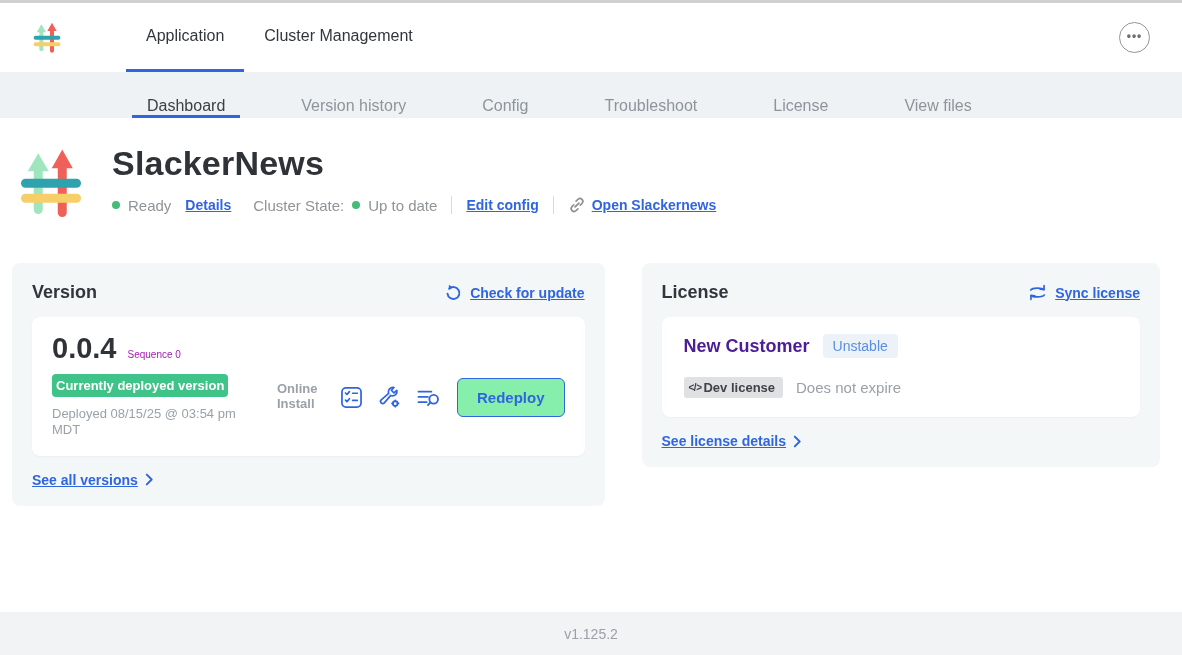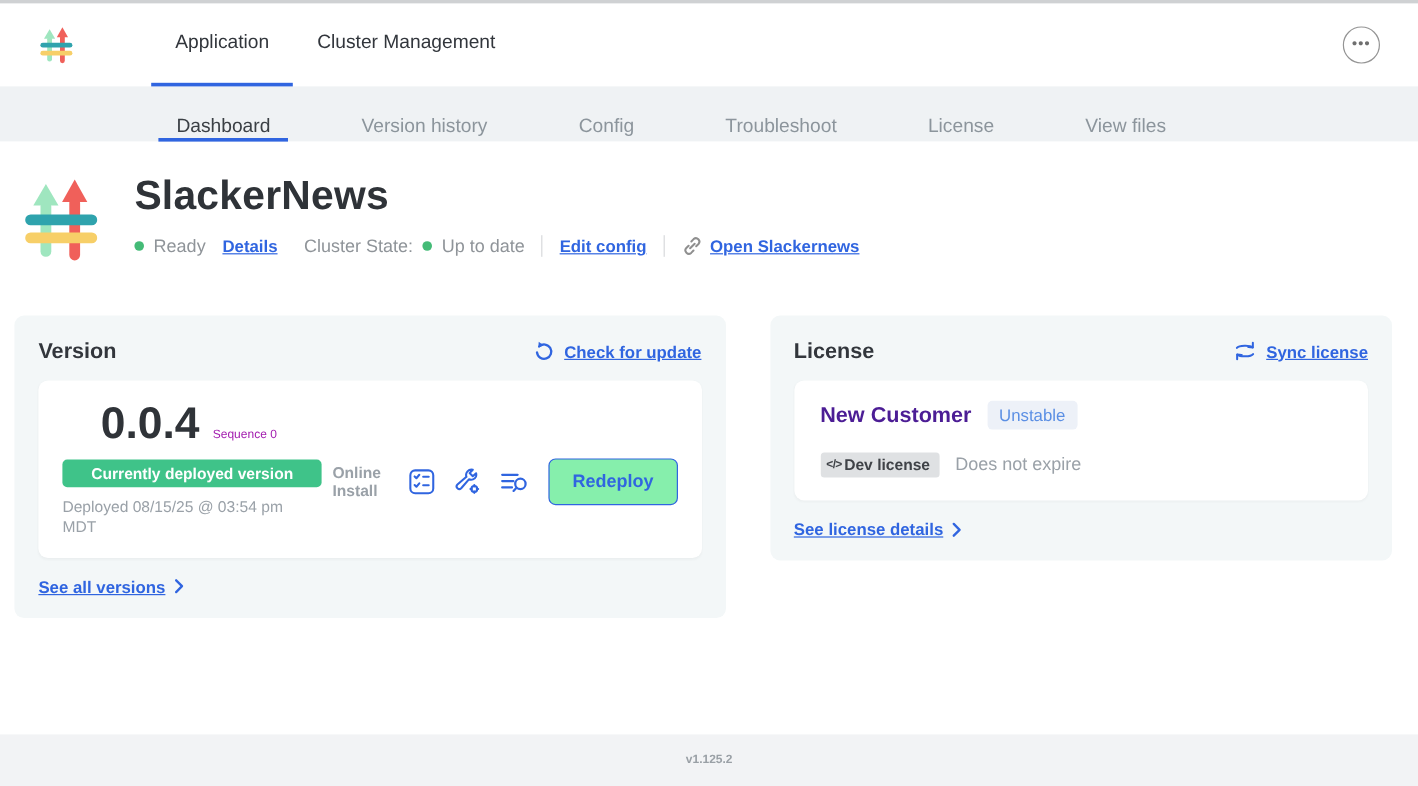--- a/index.html
+++ b/index.html
@@ -57,25 +57,25 @@
   .card { flex:1; background:#f3f7f8; border-radius:8px; padding:19px 20px 18px; }
   .card-head { display:flex; align-items:center; }
   .card-title { font-size:18px; font-weight:700; color:#32363c; }
   .card-head-right { margin-left:auto; display:flex; align-items:center; gap:8px; }
   .inner-card { background:#fff; border-radius:8px; margin-top:14px; box-shadow:0 1px 2px rgba(50,54,60,.04); }
 
   
   .version-inner { padding:15px 20px 17px; display:flex; justify-content:space-between; }
   .version-left { width:225px; flex:none; }
   .version-num-row { display:flex; align-items:baseline; gap:11px; }
-  .version-num { font-size:37px; font-weight:800; color:#2f3338;margin-left:32px; }
+  .version-num { font-size:29px; font-weight:800; color:#2f3338; }
   .sequence { font-size:10px; color:#a21caf; }
   .deployed-badge {
     display:inline-block; margin-top:9px; background:#3fc389; color:#fff;
-    font-size:13px; font-weight:600; padding:4px 24px; border-radius:4px; white-space:nowrap;
+    font-size:13px; font-weight:600; padding:4px 4px; border-radius:4px; white-space:nowrap;
   }
   .deployed-ts { margin-top:9px; font-size:13px; color:#9aa1a8; width:212px; line-height:1.25; }
   .version-right { display:flex; align-items:center; gap:15px; padding-top:24px; }
   .install-type {
     width:48px; font-size:13px; font-weight:700; color:#9aa1a8; line-height:1.15; flex:none;
   }
   .icon-btn { display:flex; align-items:center; cursor:pointer; background:none; border:none; padding:0; }
   .redeploy-btn {
     background:#86efac; border:1.5px solid #3065e0; border-radius:6px; color:#3065e0;
     font-weight:700; font-size:15px; padding:10px 19px; cursor:pointer;
@@ -95,21 +95,21 @@
   .license-type-tag {
     background:#dfe1e3; color:#3f4247; font-size:13px; font-weight:700;
     padding:3px 8px 3px 5px; border-radius:3px; display:flex; align-items:center; gap:2px;
   }
   .code-glyph { font-size:10px; font-weight:700; color:#3f4247; letter-spacing:-.5px; }
   .expiry { margin-left:13px; font-size:15px; color:#9aa1a8; }
 
   
   .footer {
     position:absolute; bottom:0; left:0; right:0; height:43px; background:#f2f3f5;
-    display:flex; align-items:center; justify-content:center; font-size:10px; color:#9aa0a6;font-weight:bold;
+    display:flex; align-items:center; justify-content:center; font-size:14px; color:#9aa0a6;
   }
   svg { display:block; }
 </style>
 </head>
 <body>
 
 <div class="top-border"></div>
 
 <header class="topnav">
   <div class="topnav-logo">

